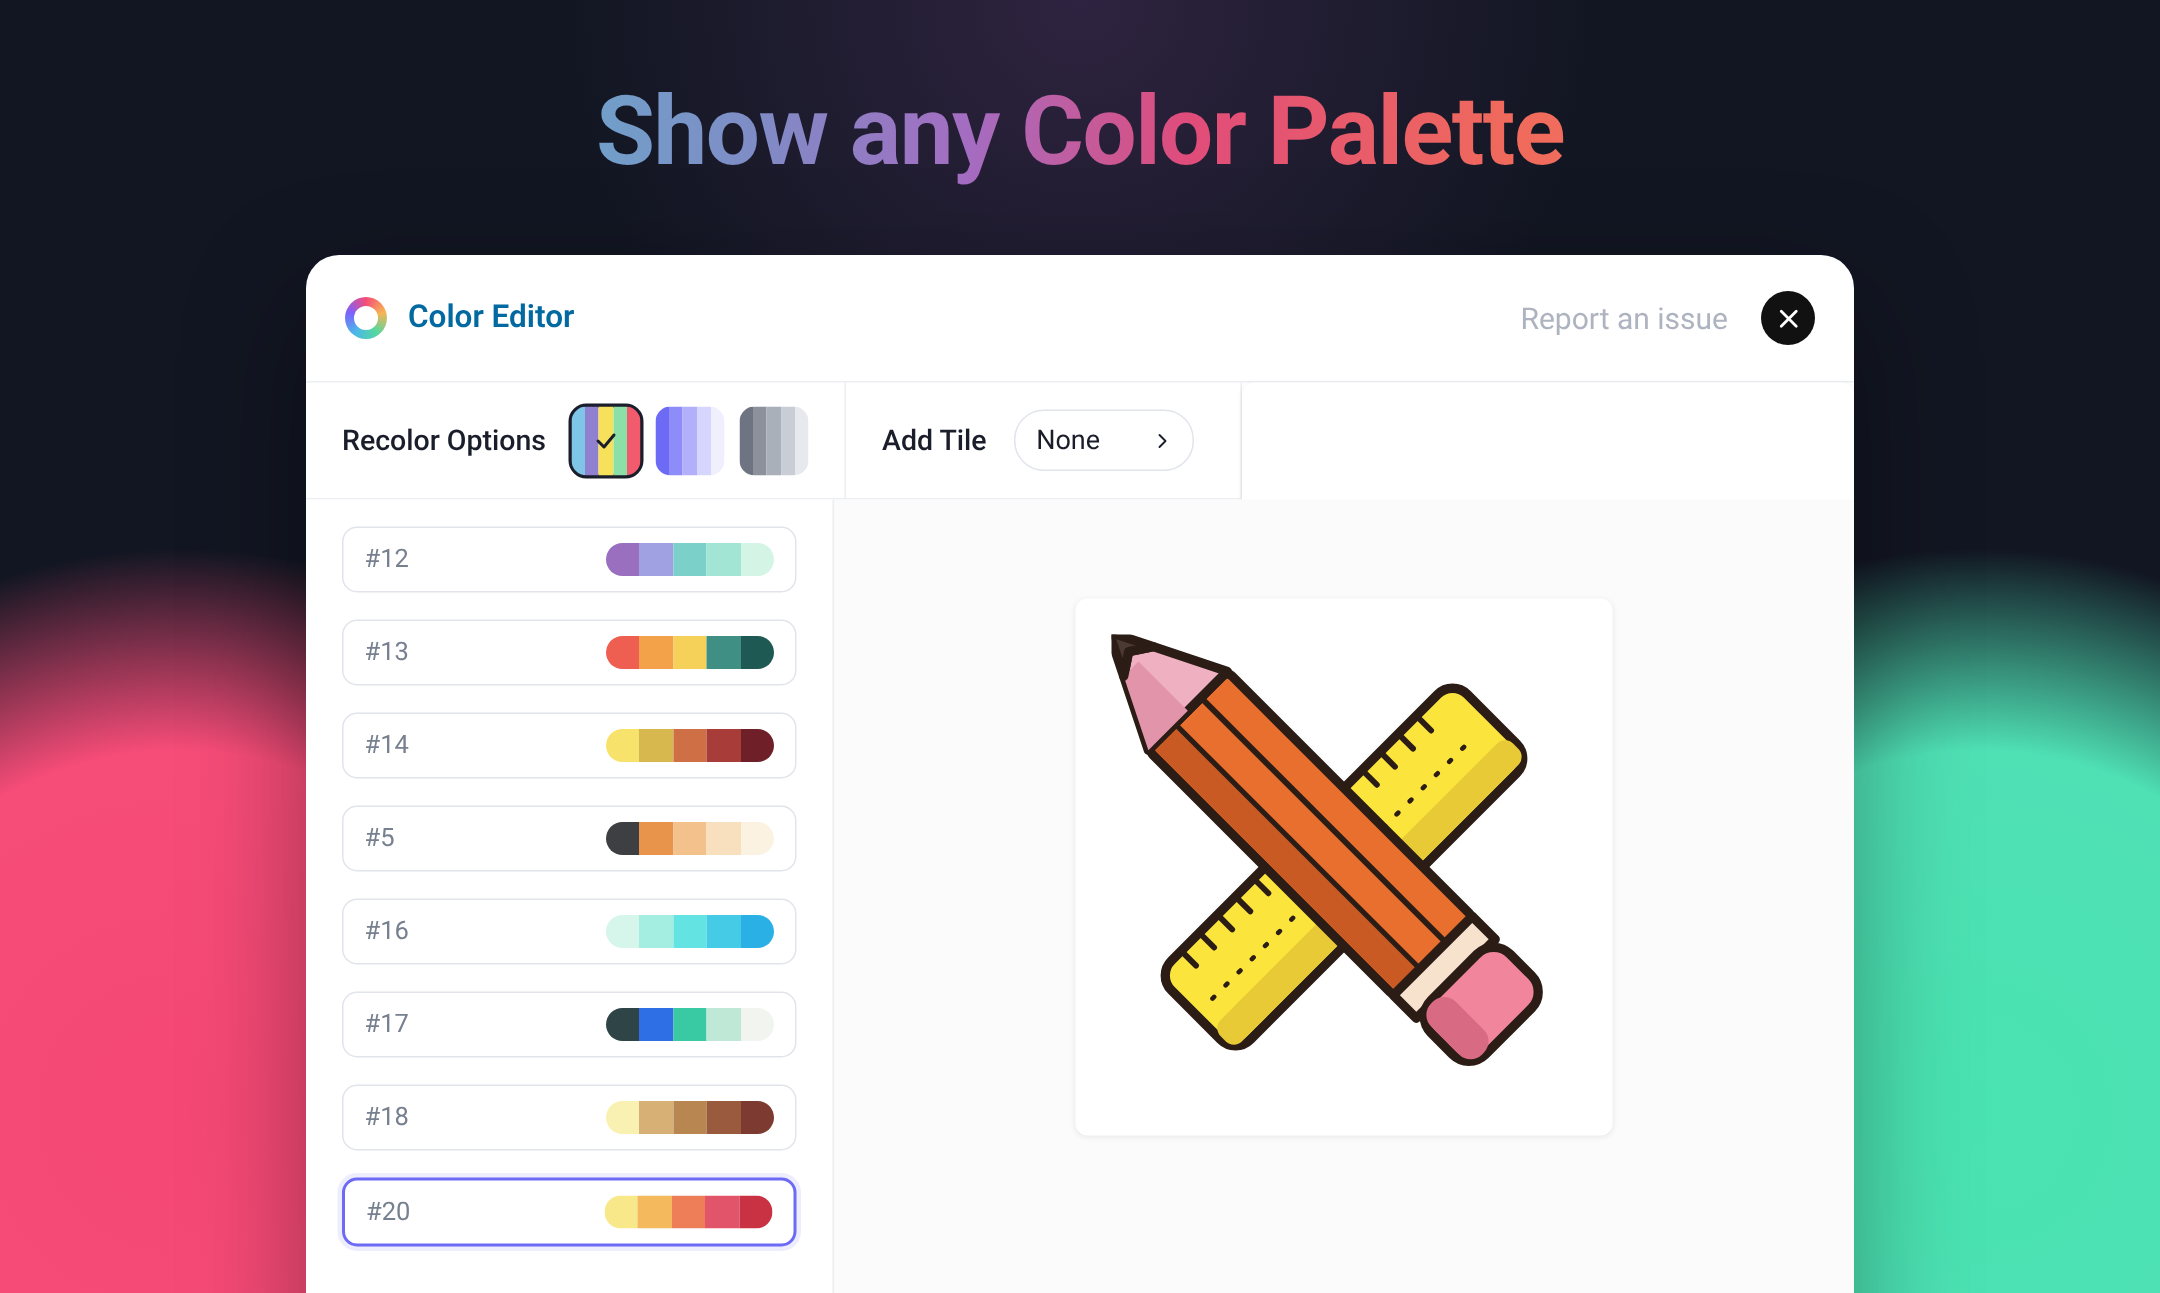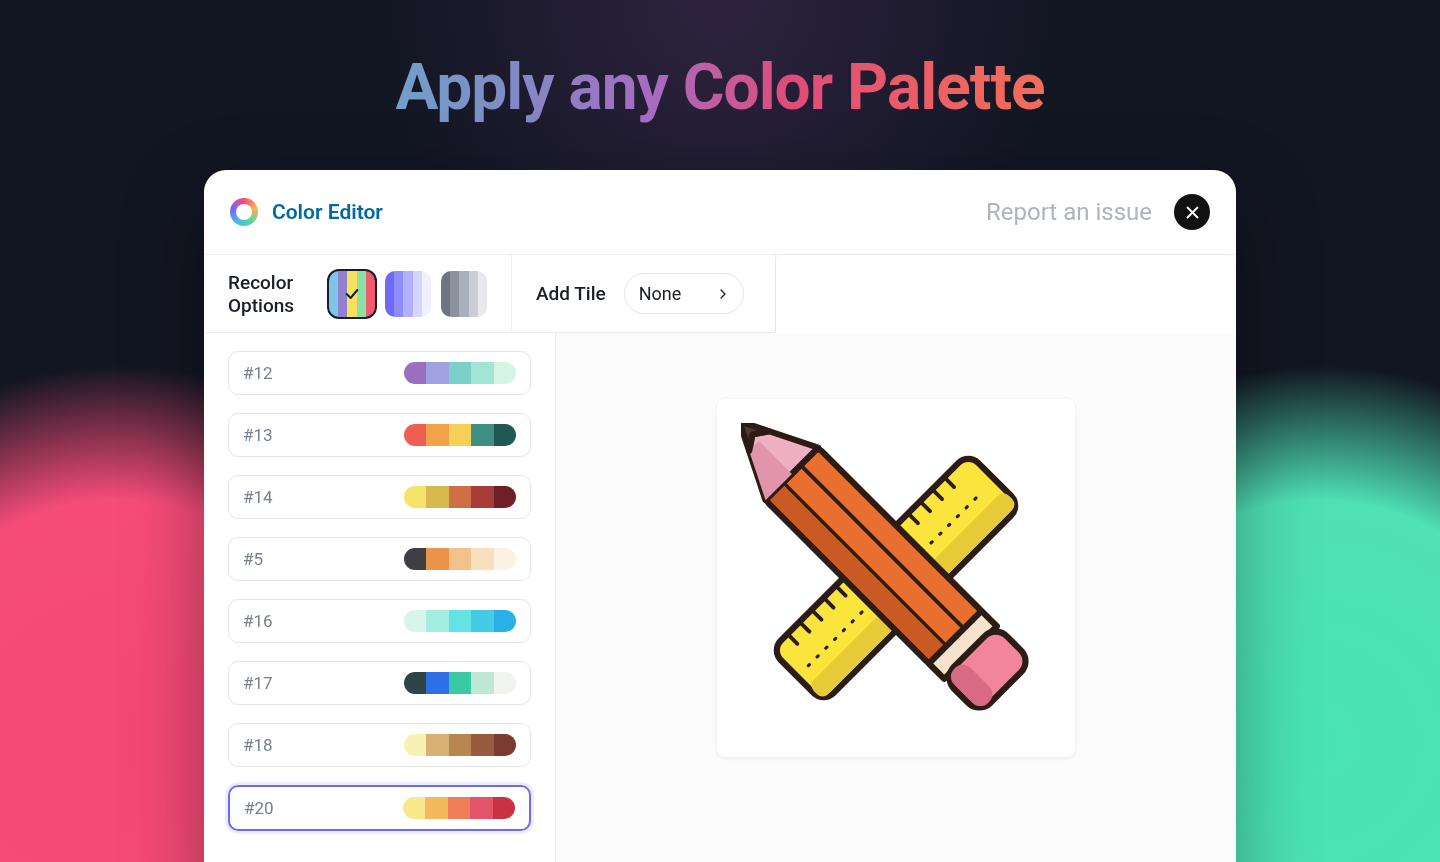--- a/index.html
+++ b/index.html
@@ -96,21 +96,21 @@
     border-radius: 50%;
   }
   .modal-title {
     font-size: 21px;
     font-weight: 600;
     color: #0369a1;
     flex: 0 0 auto;
   }
   .modal-header-spacer { flex: 1; }
   .report-link {
-    font-size: 24px;
+    font-size: 20px;
     color: #adb3bf;
     margin-right: 22px;
     cursor: pointer;
   }
   .close-btn {
     width: 36px;
     height: 36px;
     border-radius: 50%;
     background: #111;
     display: flex;
@@ -127,21 +127,21 @@
     border-bottom: 1px solid #eceef2;
     height: 78px;
   }
   .tool-section {
     display: flex;
     align-items: center;
     padding: 0 24px;
     border-right: 1px solid #eceef2;
   }
   .tool-section:last-child { border-right: none; }
-  .tool-section.recolor { width: 308px; }
+  .tool-section.recolor { width: 360px; }
   .tool-section.addtile { width: 264px; gap: 18px; }
   .tool-section.artboard { flex: 1; gap: 14px; }
   .tool-label {
     font-size: 19px;
     font-weight: 500;
     color: #1a1d2a;
   }
   .recolor-opts { display: flex; gap: 10px; margin-left: auto; }
   .recolor-swatch {
     width: 46px;
@@ -256,21 +256,21 @@
 
   ::-webkit-scrollbar { width:0; }
 </style>
 </head>
 <body>
 
 <div class="bg-glow-top"></div>
 <div class="bg-glow-left"></div>
 <div class="bg-glow-right"></div>
 
-<h1 class="hero-title">Apply any Color Palette</h1>
+<h1 class="hero-title">Show any Color Palette</h1>
 
 <div class="modal">
 
   <div class="modal-header">
     <div class="logo-circle"></div>
     <div class="modal-title">Color Editor</div>
     <div class="modal-header-spacer"></div>
     <div class="report-link">Report an issue</div>
     <div class="close-btn">
       <svg viewBox="0 0 24 24">

